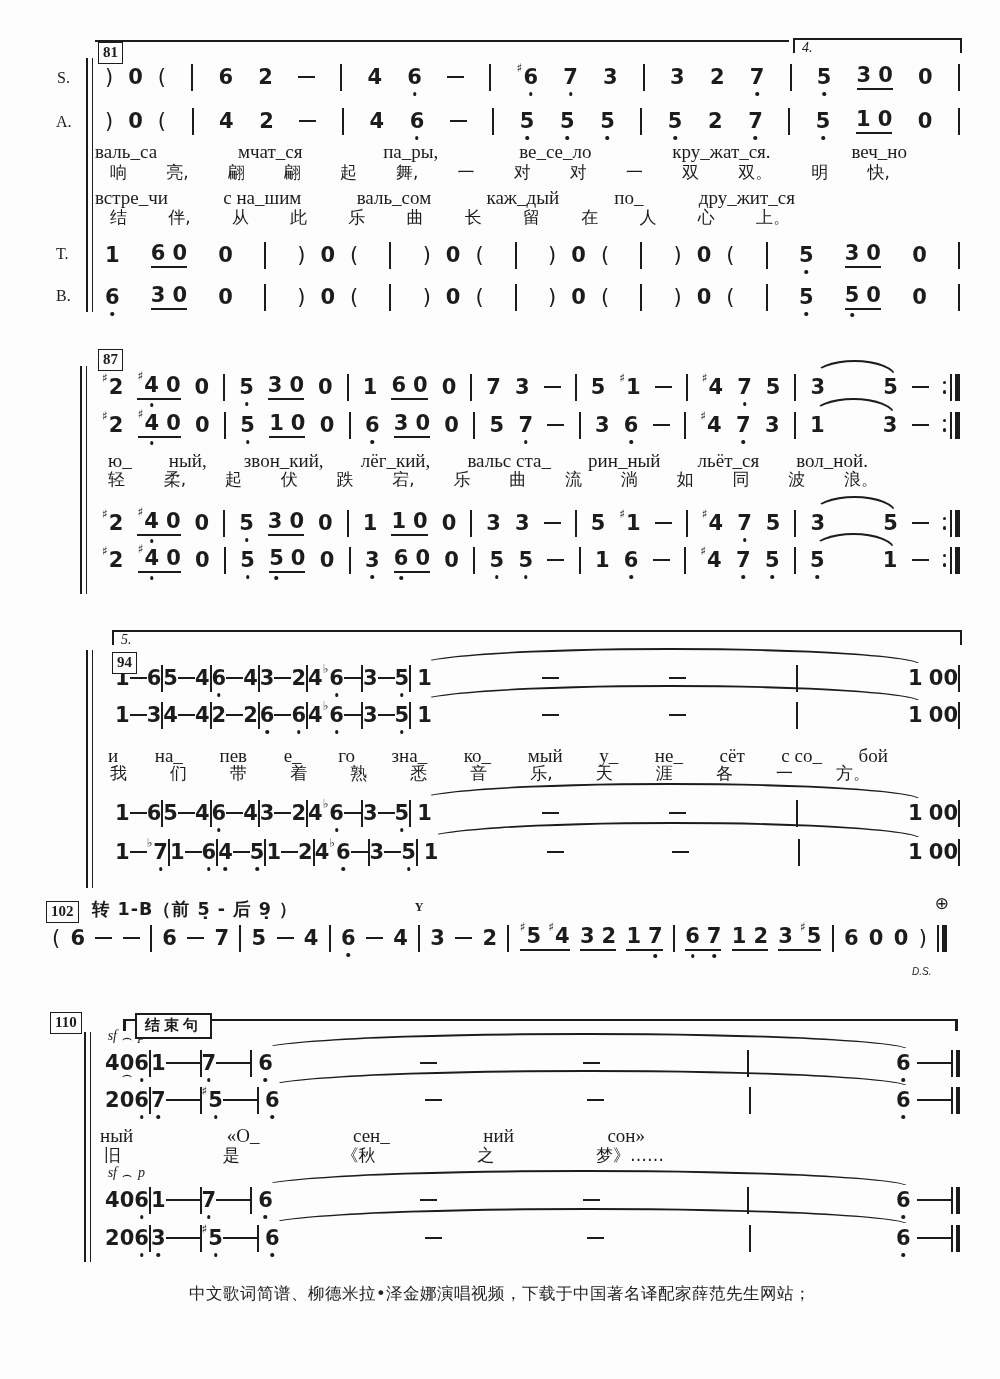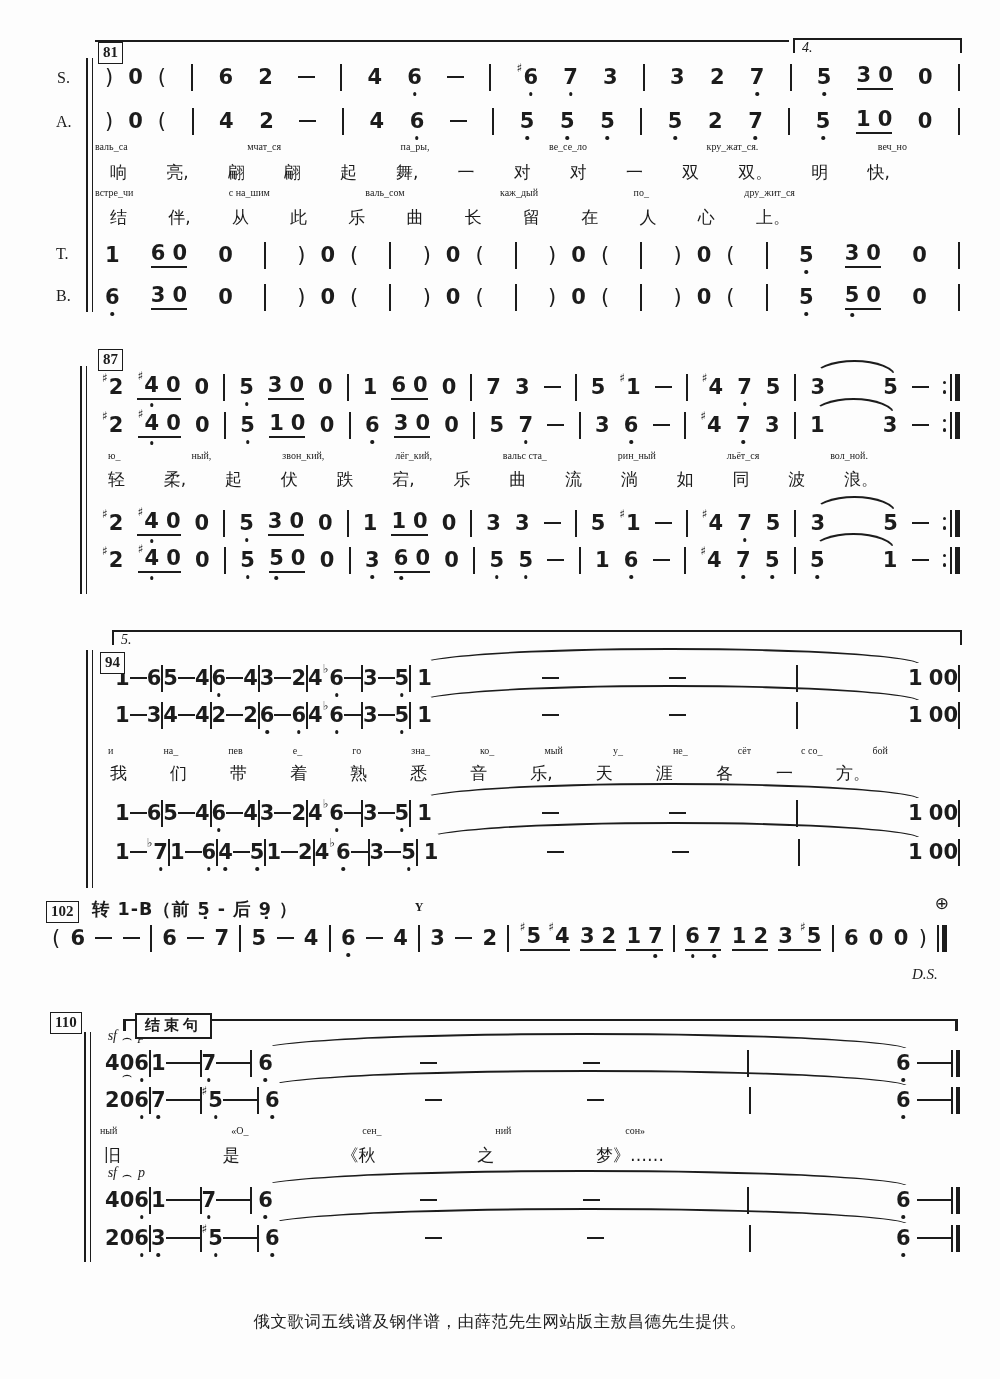--- a/index.html
+++ b/index.html
@@ -34,37 +34,37 @@
   .above{position:absolute;left:50%;transform:translateX(-50%);top:-22px;
          font-family:"Liberation Serif",serif;font-weight:400;font-size:14px;line-height:1;white-space:nowrap;}
   .above.sf{font-style:italic;font-weight:400;top:-24px;}
   .above.p{font-style:italic;top:-24px;}
   .above.fer{font-size:16px;top:-23px;}
   .above.segno{font-size:17px;top:-30px;}
   .above.y{font-size:12px;font-weight:700;top:-24px;}
 
   
   .lyr{position:absolute;display:flex;justify-content:space-between;align-items:baseline;}
-  .lyr.ru{font-family:"Liberation Serif",serif;font-size:10px;}
+  .lyr.ru{font-family:"Liberation Serif",serif;font-size:19px;}
   .lyr.zh{font-family:"DejaVu Sans",sans-serif;font-size:17px;}
 
   
   .vlabel{position:absolute;font-family:"Liberation Serif",serif;font-size:16px;}
   .rehearsal{position:absolute;border:1.8px solid #1c1c1c;font-family:"Liberation Serif",serif;
              font-weight:700;font-size:15px;padding:0 4px;line-height:1.3;background:#fdfdfd;z-index:3;}
   .leftbar{position:absolute;width:4px;border-left:2.5px solid #1c1c1c;border-right:1.5px solid #1c1c1c;}
   .topline{position:absolute;border-top:2px solid #1c1c1c;height:0;}
   .tick{position:absolute;width:2.5px;height:12px;background:#1c1c1c;}
   .volta{position:absolute;border-top:2px solid #1c1c1c;border-left:2px solid #1c1c1c;border-right:2px solid #1c1c1c;height:13px;}
   .volta .vl{position:absolute;left:4px;top:1px;font-family:"Liberation Serif",serif;font-style:italic;
              font-size:14px;line-height:1;background:#fdfdfd;padding:0 3px;}
   .endbox{position:absolute;border:2px solid #1c1c1c;background:#fdfdfd;font-weight:700;font-size:15px;
           padding:1px 8px;letter-spacing:4px;font-family:"DejaVu Sans",sans-serif;z-index:3;line-height:1.3;}
   .hdr102{position:absolute;font-weight:700;font-size:17.5px;font-family:"DejaVu Sans",sans-serif;letter-spacing:1px;}
-  .ds{position:absolute;font-family:Liberation Serif, serif;font-style:italic;font-size:15px;}
+  .ds{position:absolute;font-family:Liberation Sans, sans-serif;font-style:italic;font-size:10px;}
   .footer{position:absolute;left:0;width:1000px;text-align:center;font-size:16.5px;
           font-family:"DejaVu Sans",sans-serif;color:#222;letter-spacing:0.5px;}
 </style>
 </head>
 <body>
 
 <div class="page">
 
   <section class="system">
     <div class="topline" style="left:95px;top:40px;width:694px"></div>
@@ -945,21 +945,21 @@
           <i class="bthin"></i>
           <i class="bthick"></i>
         </span>
       </div>
   </section>
 
   <section class="system">
     <div class="volta" style="left:112px;top:630px;width:846px">
       <span class="vl">5.</span>
     </div>
-    <span class="rehearsal" style="left:100px;top:652px">94</span>
+    <span class="rehearsal" style="left:112px;top:652px">94</span>
     <div class="leftbar" style="left:86px;top:650px;height:238px"></div>
 
     <div class="mrow" style="left:115px;top:656px;width:845px">
         <span class="tk note">
           <span class="seg">
             <span class="dig">1</span>
           </span>
         </span>
         <span class="tk dash"></span>
         <span class="tk note">
@@ -1779,14 +1779,14 @@
         </span>
         <span class="tk dash"></span>
         <span class="tk dash"></span>
         <span class="tk dbar">
           <i class="bthin"></i>
           <i class="bthick"></i>
         </span>
       </div>
   </section>
 
-  <div class="footer" style="top:1311px">俄文歌词五线谱及钢伴谱，由薛范先生网站版主敖昌德先生提供。</div>
+  <div class="footer" style="top:1283px">中文歌词简谱、柳德米拉•泽金娜演唱视频，下载于中国著名译配家薛范先生网站；</div>
 </div>
 
 </body></html>

